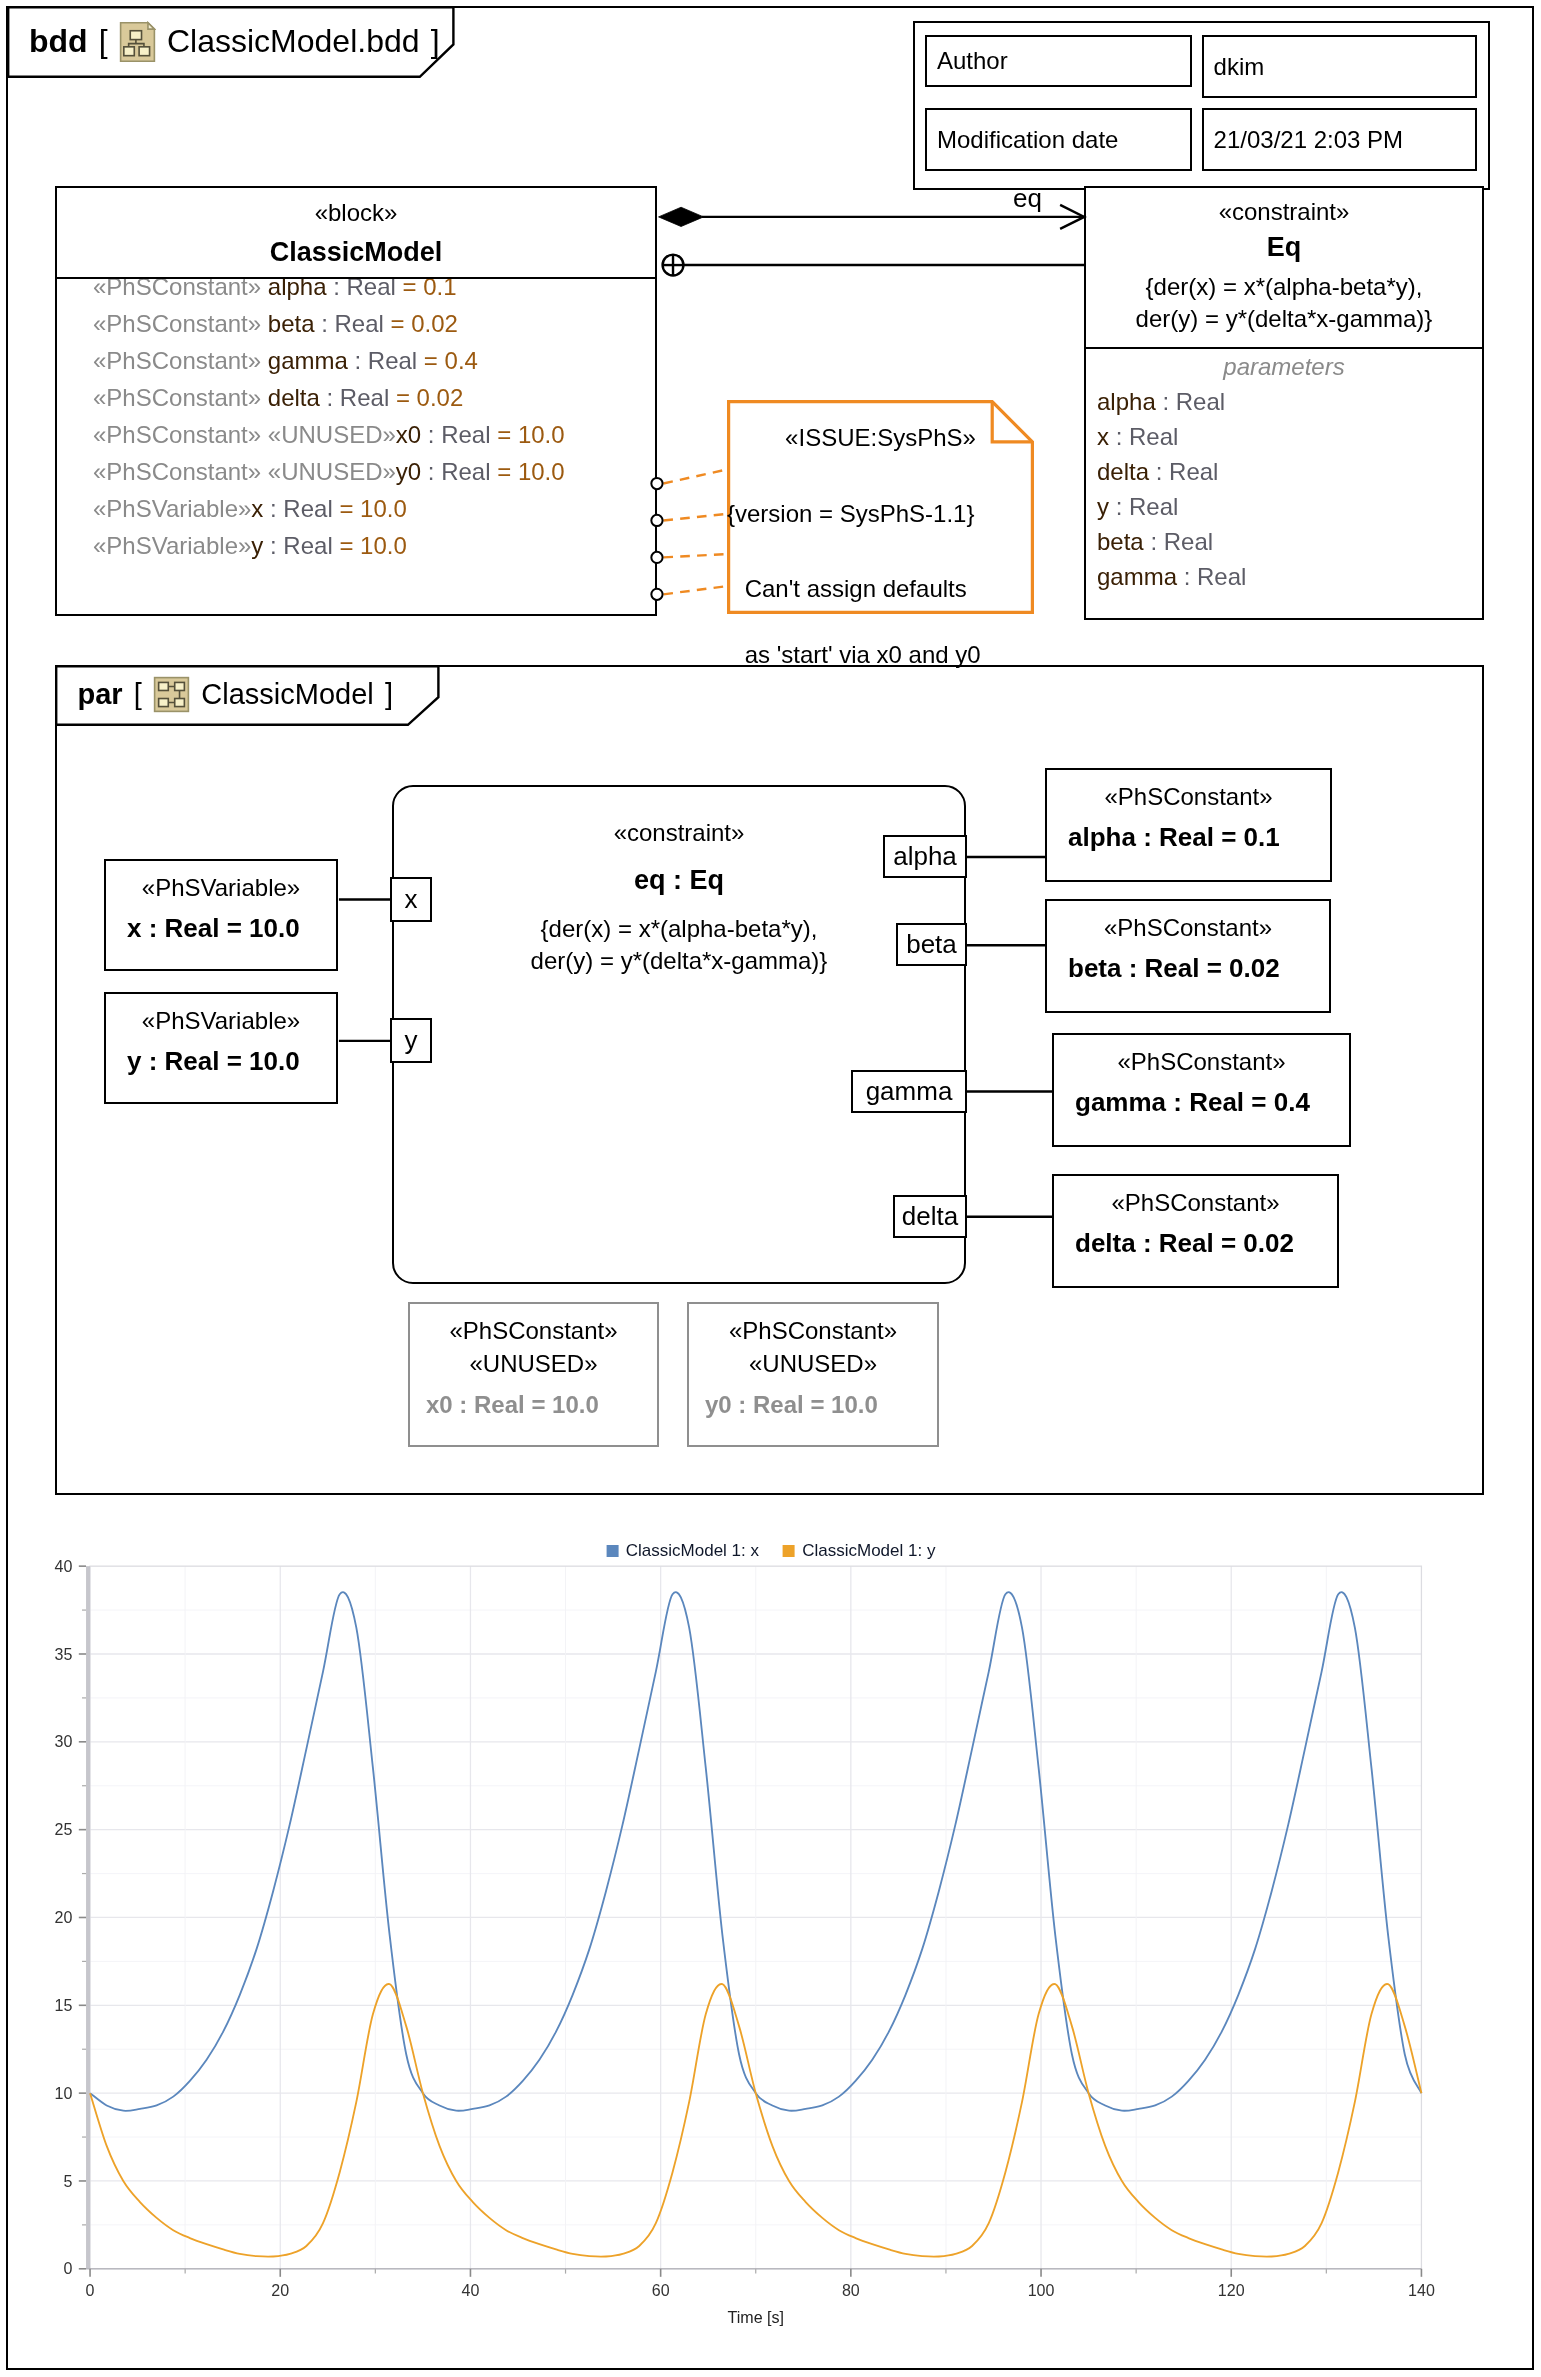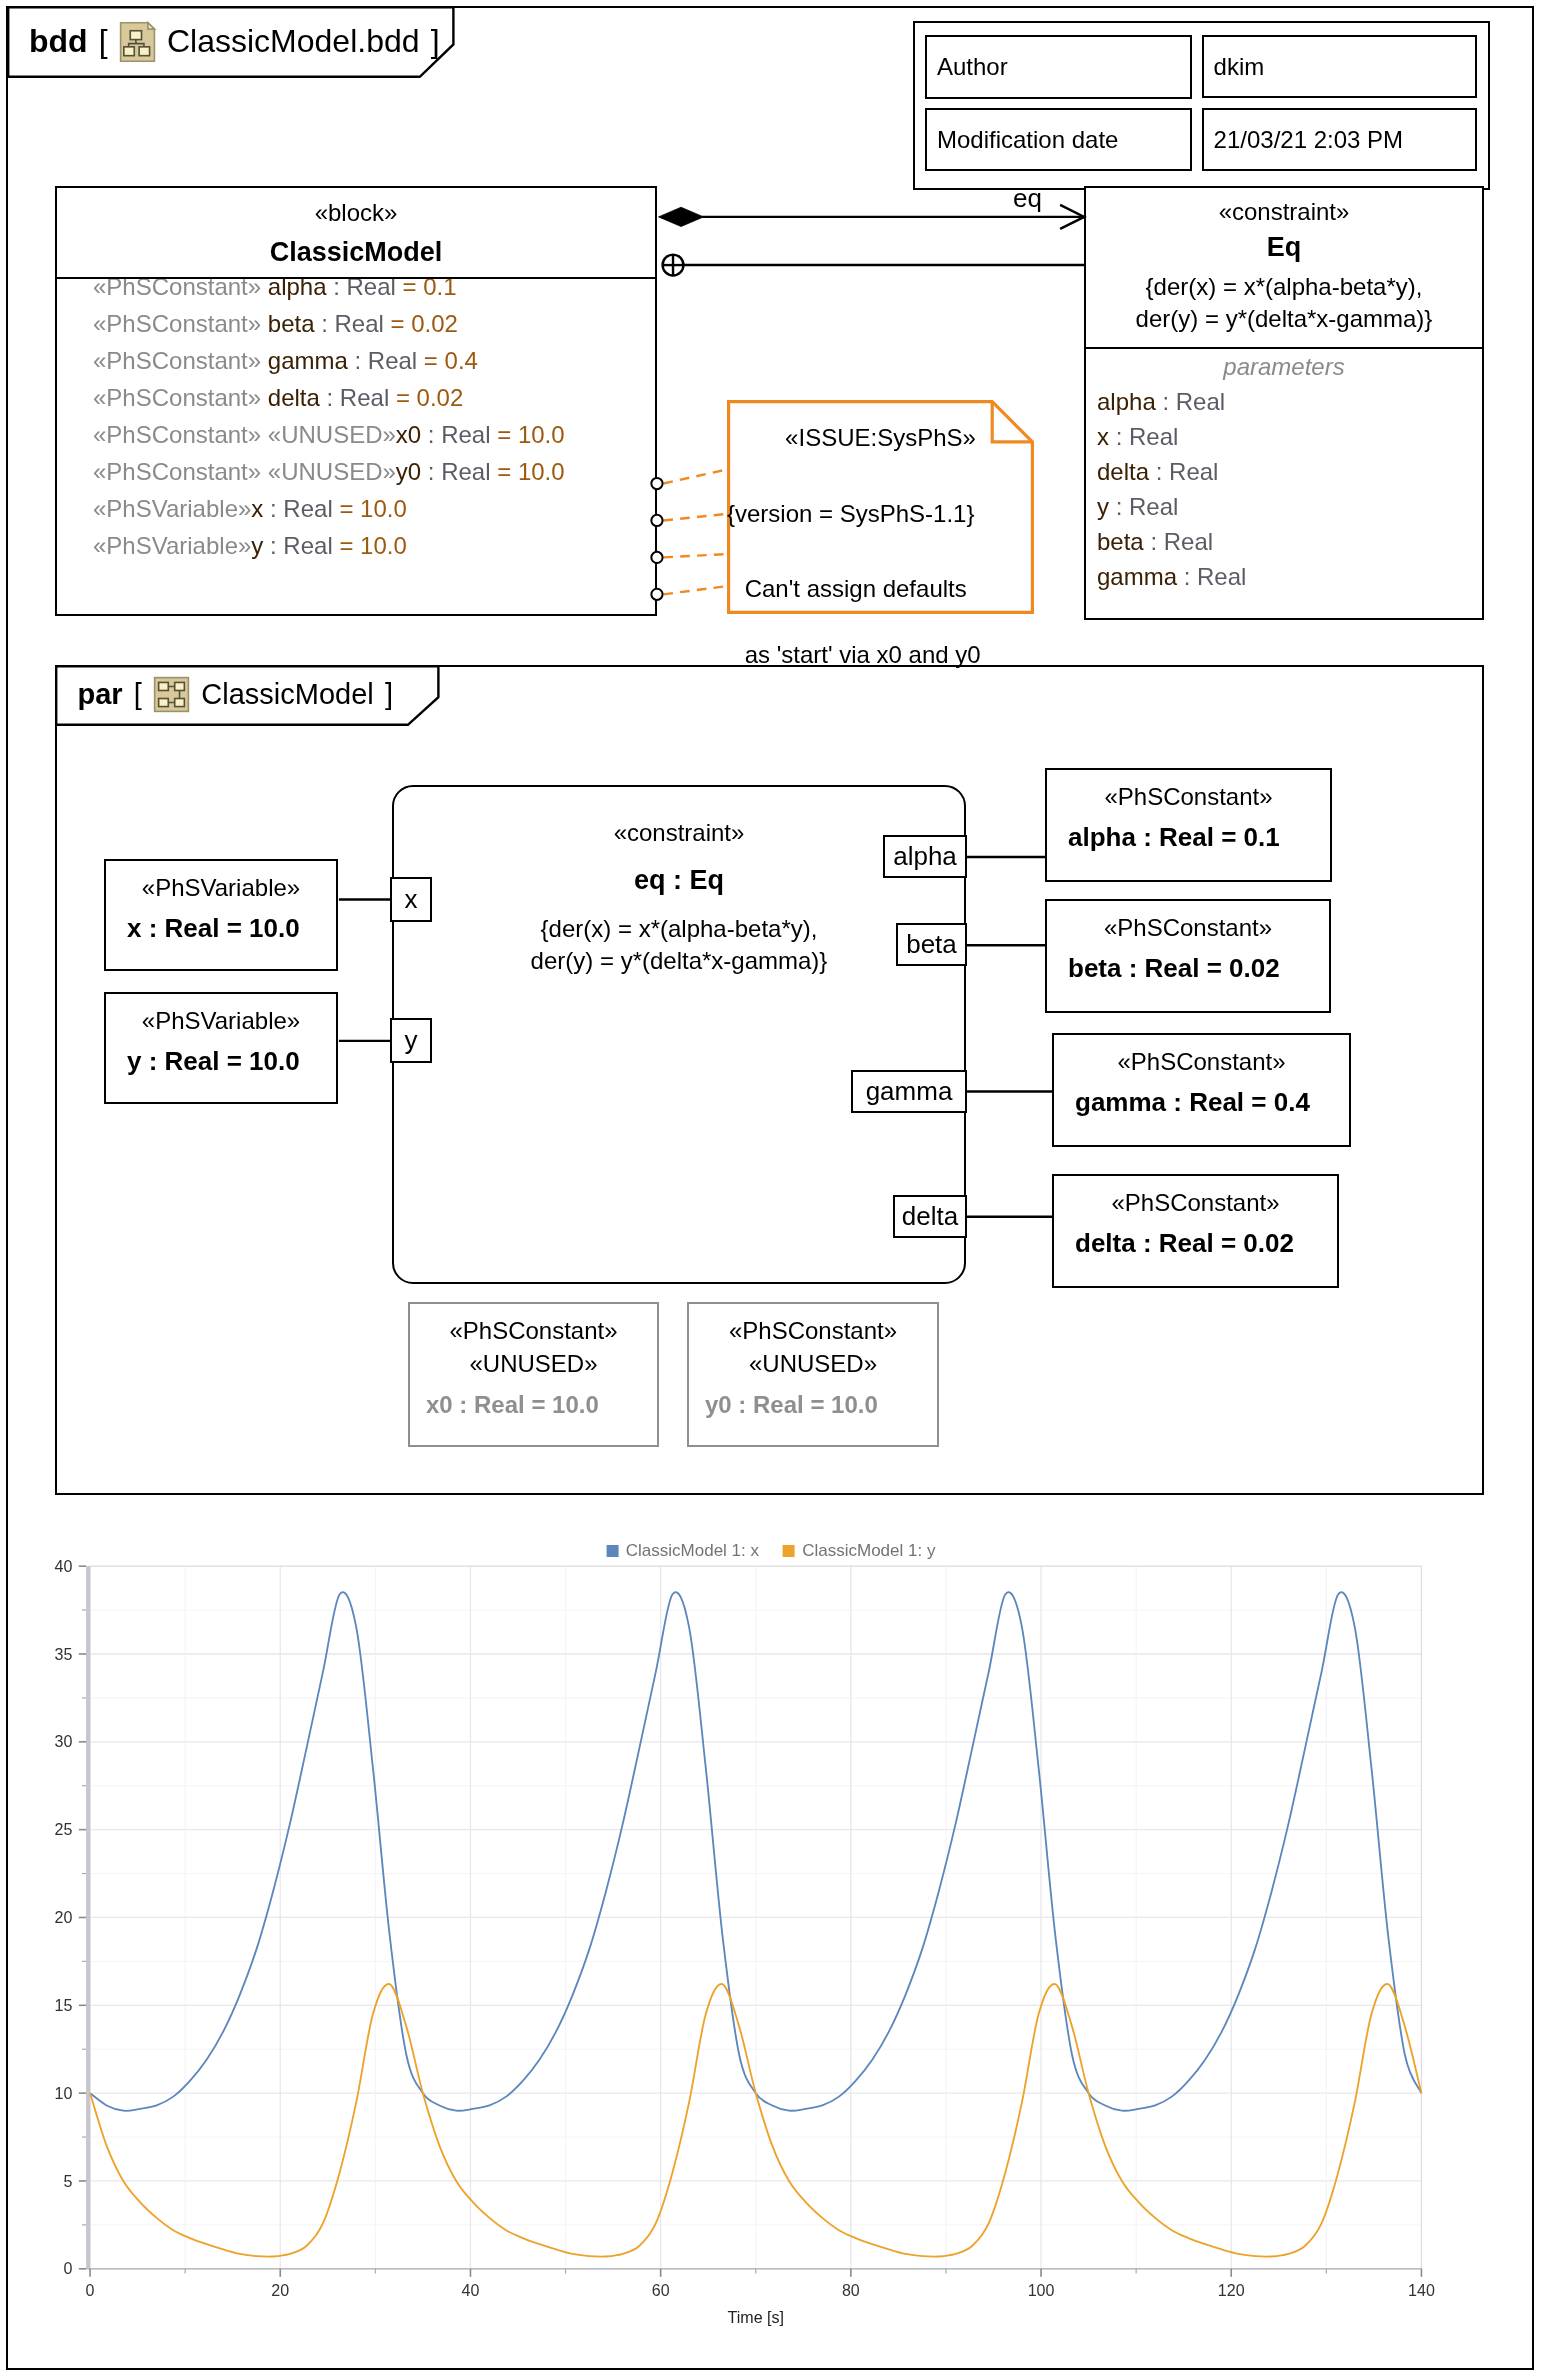--- a/index.html
+++ b/index.html
@@ -33,21 +33,21 @@
   
   .note-text{position:relative;z-index:2;}
   
   .port{border:2px solid #000;background:#fff;display:flex;align-items:center;justify-content:center;
         font-size:26px;box-sizing:border-box;z-index:4;}
   .cbox .stereo-line{margin-top:13px;}
   .cbox .bold-line{font-size:26px;font-weight:bold;padding-left:21px;margin-top:11.2px;}
   .unused{border:2.4px solid #8f8f8f;}
   .unused .bold-line{color:#8f8f8f;font-size:24px;font-weight:bold;padding-left:16px;margin-top:13px;}
   
-  .legend{display:flex;align-items:center;gap:24px;font-size:17px;color:#737373;}
+  .legend{display:flex;align-items:center;gap:24px;font-size:17px;color:#0f172a;}
   .legend-item{display:flex;align-items:center;gap:7.2px;}
   .legend-swatch{width:12px;height:12px;display:inline-block;}
   .eq-label{font-size:26px;}
 </style>
 </head>
 <body>
 
 <div class="page">
   <div class="abs page-border"></div>
 
@@ -65,21 +65,21 @@
         <rect x="6" y="32" width="13" height="11" fill="#f7f0c8" stroke="#55503a" stroke-width="2"></rect>
         <rect x="25" y="32" width="13" height="11" fill="#f7f0c8" stroke="#55503a" stroke-width="2"></rect>
         <path d="M21 23 V28 M12 32 V28 H31 V32" fill="none" stroke="#55503a" stroke-width="2"></path>
       </svg>
       <span class="tab-name">ClassicModel.bdd</span>
       <span>]</span>
     </div>
   </div>
 
   <div class="abs info-outer" style="left:913px;top:21px;width:573px;height:165px;">
-    <div class="info-cell" style="left:10.4px;top:12px;width:267px;height:64px;align-items:center;">
+    <div class="info-cell" style="left:10.4px;top:12px;width:267px;height:52px;align-items:center;">
       <span>Author</span>
     </div>
     <div class="info-cell" style="left:287px;top:12px;width:275px;height:63px;">
       <span>dkim</span>
     </div>
     <div class="info-cell" style="left:10.4px;top:85px;width:267px;height:63px;">
       <span>Modification date</span>
     </div>
     <div class="info-cell" style="left:287px;top:85px;width:275px;height:63px;">
       <span>21/03/21 2:03 PM</span>

